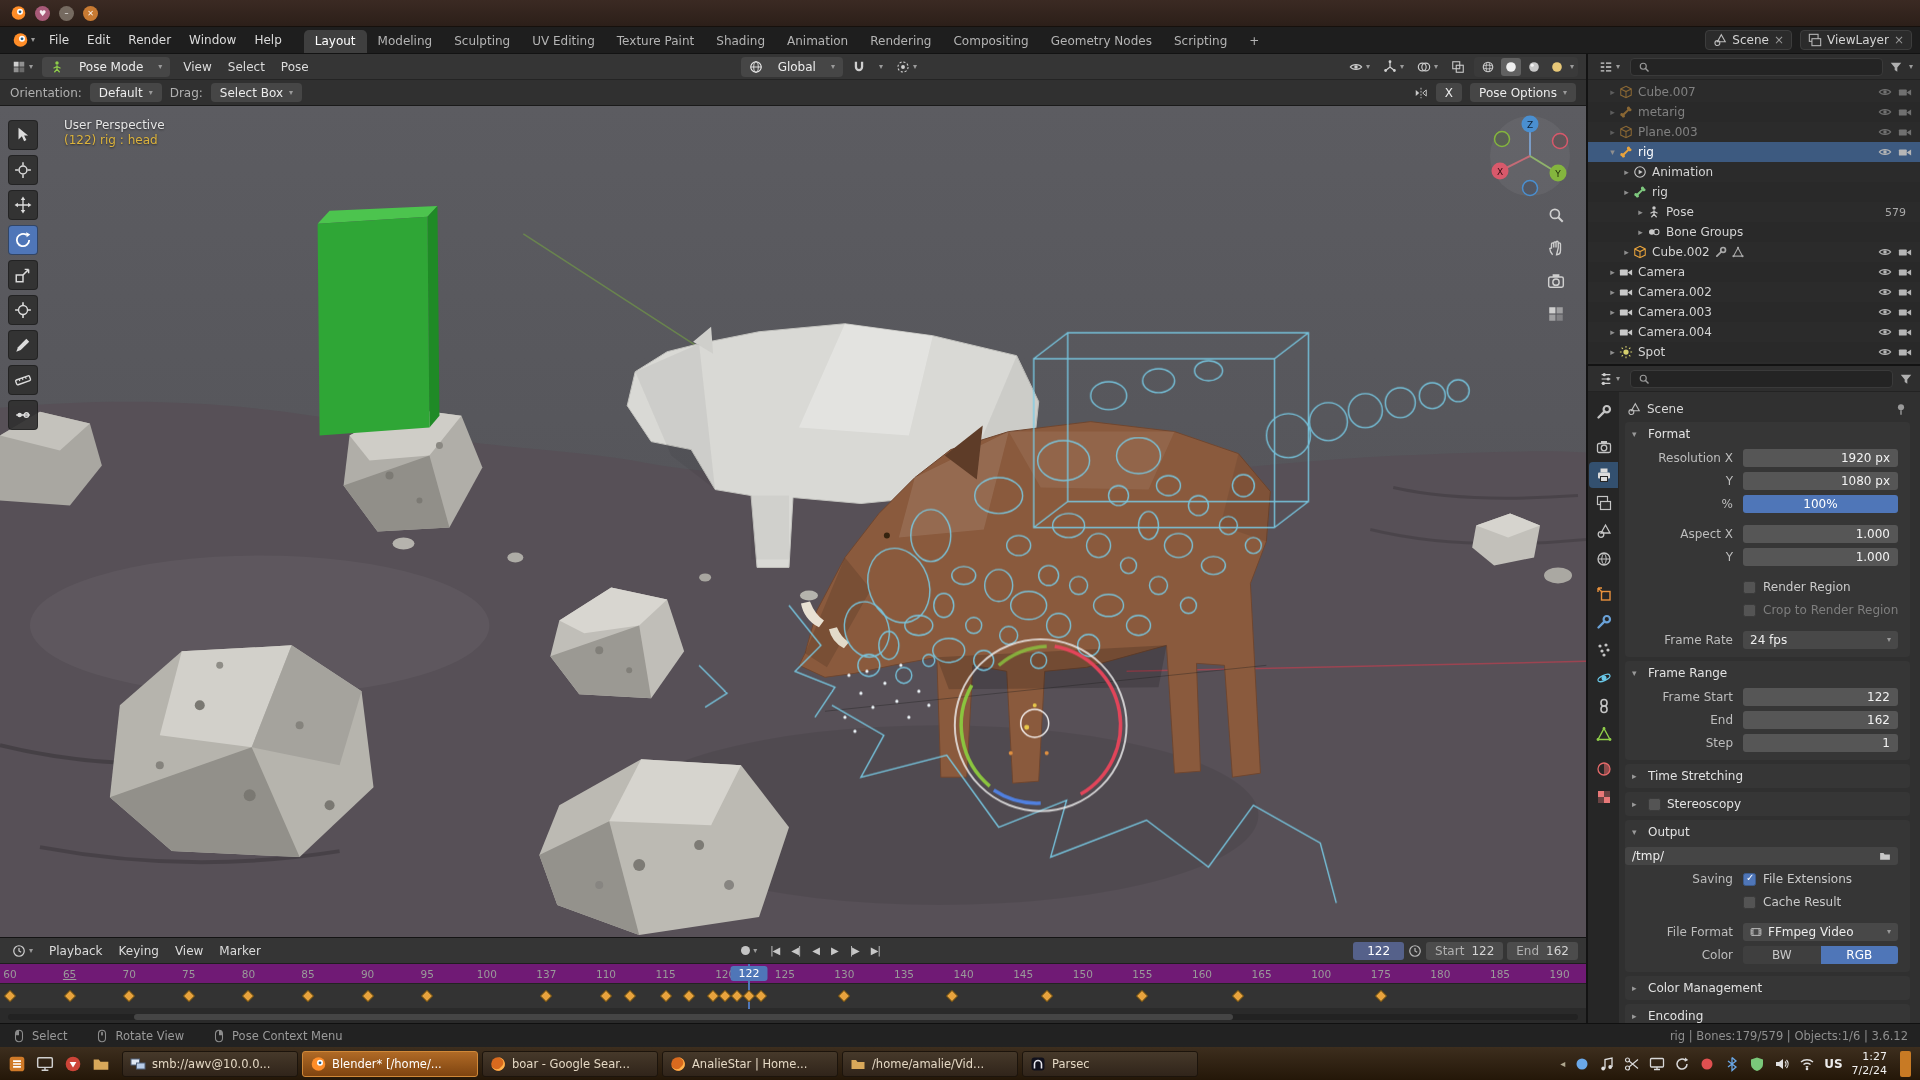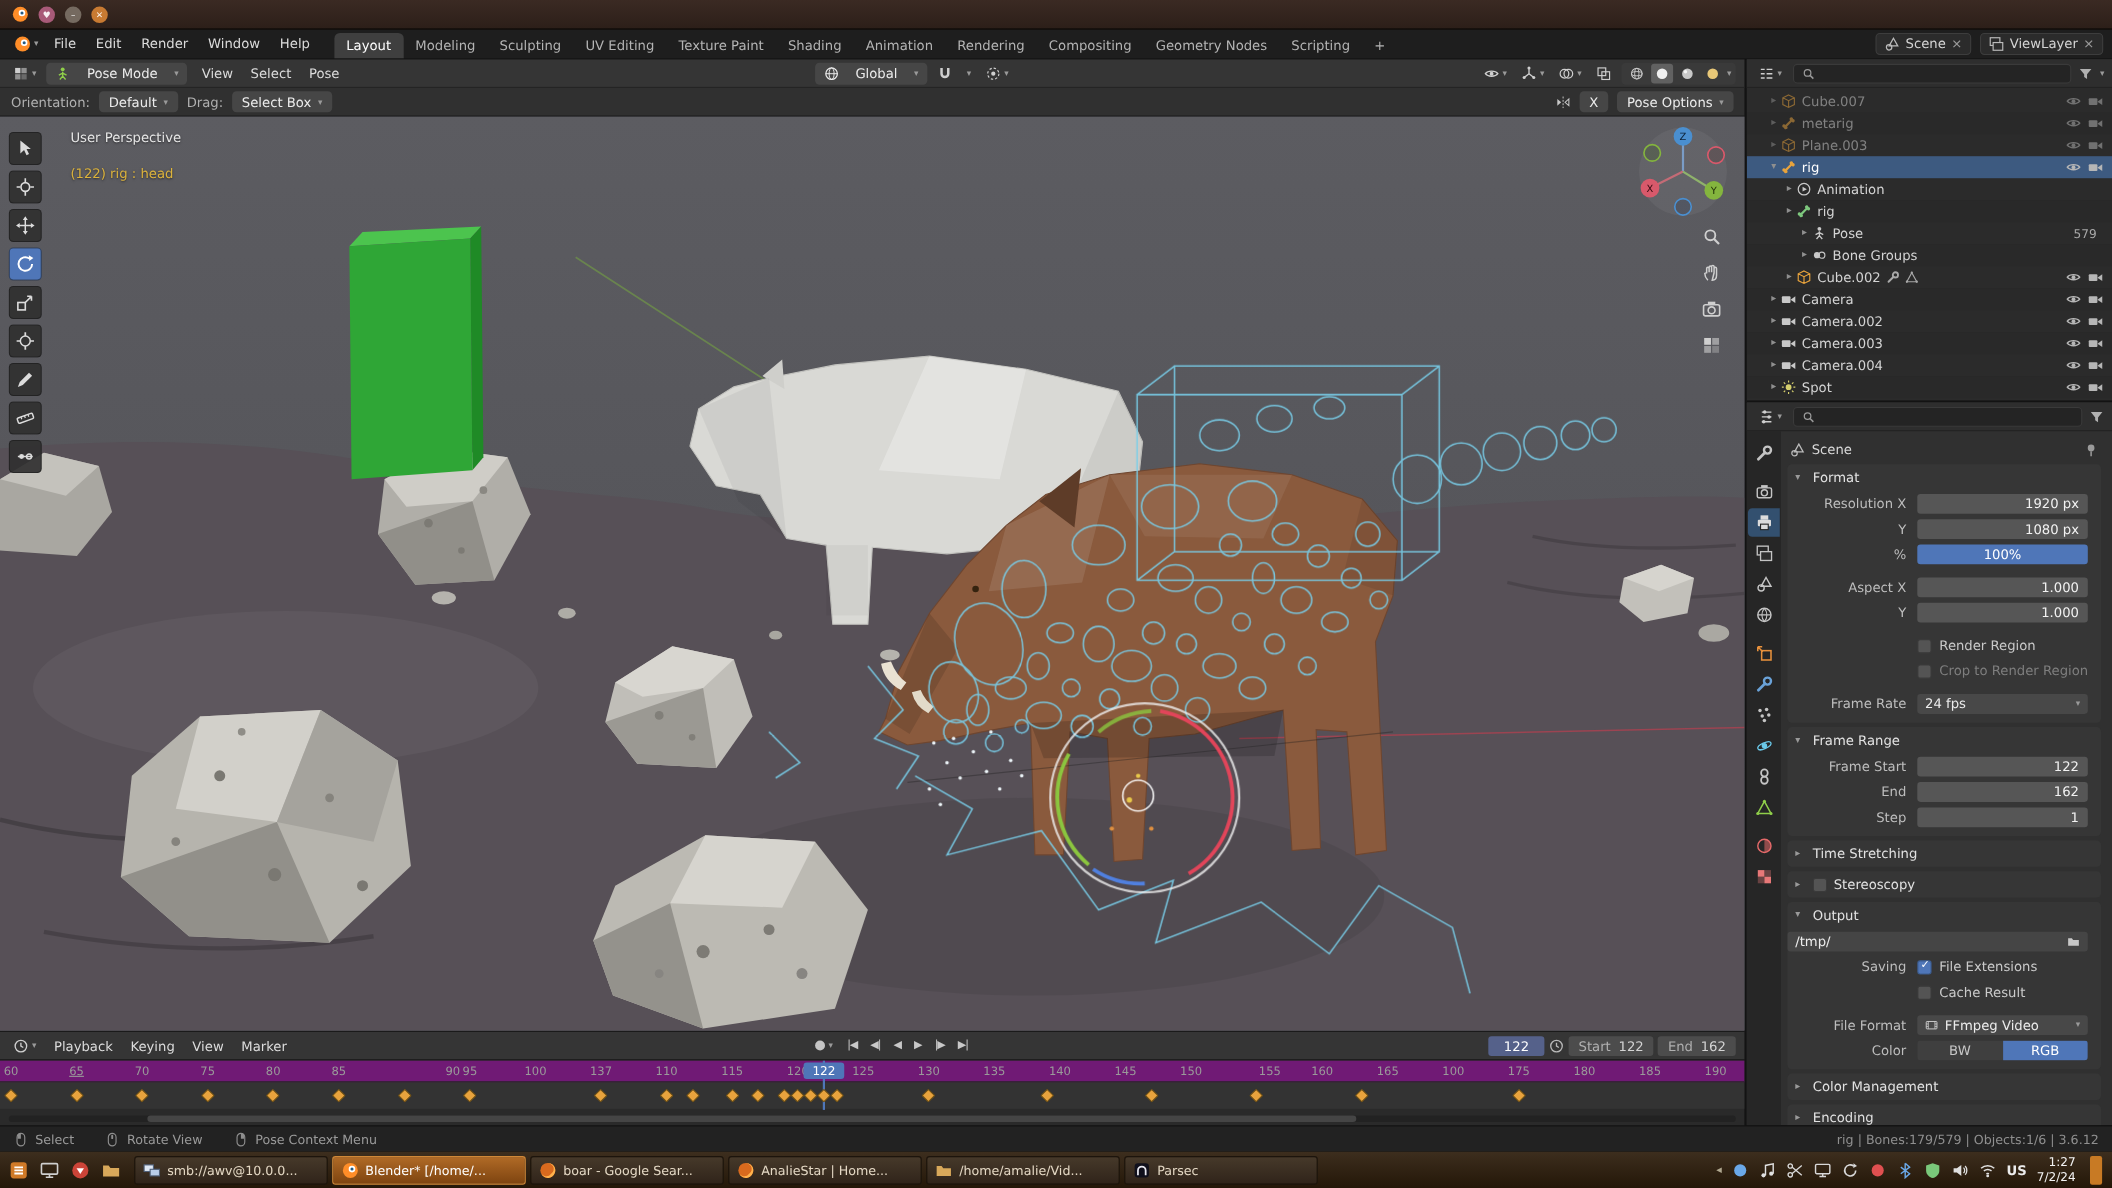--- a/index.html
+++ b/index.html
@@ -40,21 +40,21 @@
 .shbtn.active{background:#616161;color:#f0f0f0}
 .tool-settings{flex:0 0 26px;background:#303030;display:flex;align-items:center;padding:0 10px;gap:8px;border-bottom:1px solid #1a1a1a}
 .tslabel{color:#b0b0b0}
 .tspill{display:flex;align-items:center;gap:6px;background:#464646;border-radius:4px;padding:2px 9px;height:19px;color:#ececec}
 
 
 .viewport{flex:1;position:relative;overflow:hidden;background:#54545a}
 .scene{position:absolute;inset:0;width:100%;height:100%}
 .vp-text{position:absolute;left:64px;top:12px;text-shadow:0 1px 2px rgba(0,0,0,.55);pointer-events:none}
 .vpt1{color:#e6e6e6}
-.vpt2{color:#dcb33c;margin-top:19px}
+.vpt2{color:#dcb33c;margin-top:1px}
 .vp-rail{position:absolute;left:8px;top:14px;display:flex;flex-direction:column;gap:5px}
 .railbtn{width:30px;height:30px;border-radius:4px;background:rgba(48,48,48,.92);display:flex;align-items:center;justify-content:center;color:#dcdcdc;border:1px solid rgba(20,20,20,.5)}
 .railbtn.active{background:#4f76b8;color:#fff}
 .nav-gizmo{position:absolute;right:14px;top:8px}
 .nav-btns{position:absolute;right:21px;top:100px;display:flex;flex-direction:column;gap:15px;color:#cfcfcf}
 
 
 .tl-header{flex:0 0 26px;background:#353535;border-top:1px solid #141414;display:flex;align-items:center;padding:0 8px;gap:4px}
 .transport{display:flex;align-items:center;gap:2px;color:#c8c8c8}
 .tbtn{padding:1px 5px;font-size:10px;letter-spacing:-1px;white-space:nowrap}
@@ -913,34 +913,34 @@
       </div>
 
       <div class="timeline">
         <div class="tl-ruler" id="tl-ruler">
             <span class="tick" style="left: 10px;">60</span>
             <span class="tick" style="left: 69.6px; text-decoration: underline;">65</span>
             <span class="tick" style="left: 129.2px;">70</span>
             <span class="tick" style="left: 188.8px;">75</span>
             <span class="tick" style="left: 248.4px;">80</span>
             <span class="tick" style="left: 308px;">85</span>
-            <span class="tick" style="left: 367.6px; margin-left: 44px;">90</span>
+            <span class="tick" style="left: 367.6px;">90</span>
             <span class="tick" style="left: 427.2px;">95</span>
             <span class="tick" style="left: 486.8px;">100</span>
             <span class="tick" style="left: 546.4px;">137</span>
             <span class="tick" style="left: 606px;">110</span>
             <span class="tick" style="left: 665.6px;">115</span>
             <span class="tick" style="left: 725.2px;">120</span>
             <span class="tick" style="left: 784.8px; text-align: center;">125</span>
             <span class="tick" style="left: 844.4px;">130</span>
             <span class="tick" style="left: 904px;">135</span>
             <span class="tick" style="left: 963.6px;">140</span>
             <span class="tick" style="left: 1023.2px;">145</span>
             <span class="tick" style="left: 1082.8px;">150</span>
-            <span class="tick" style="left: 1142.4px; margin-left: 12px;">155</span>
+            <span class="tick" style="left: 1142.4px;">155</span>
             <span class="tick" style="left: 1202px;">160</span>
             <span class="tick" style="left: 1261.6px;">165</span>
             <span class="tick" style="left: 1321.2px;">100</span>
             <span class="tick" style="left: 1380.8px;">175</span>
             <span class="tick" style="left: 1440.4px;">180</span>
             <span class="tick" style="left: 1500px;">185</span>
             <span class="tick" style="left: 1559.6px;">190</span>
           </div>
         <div class="tl-track" id="tl-track"></div>
         <div class="tl-scroll">

